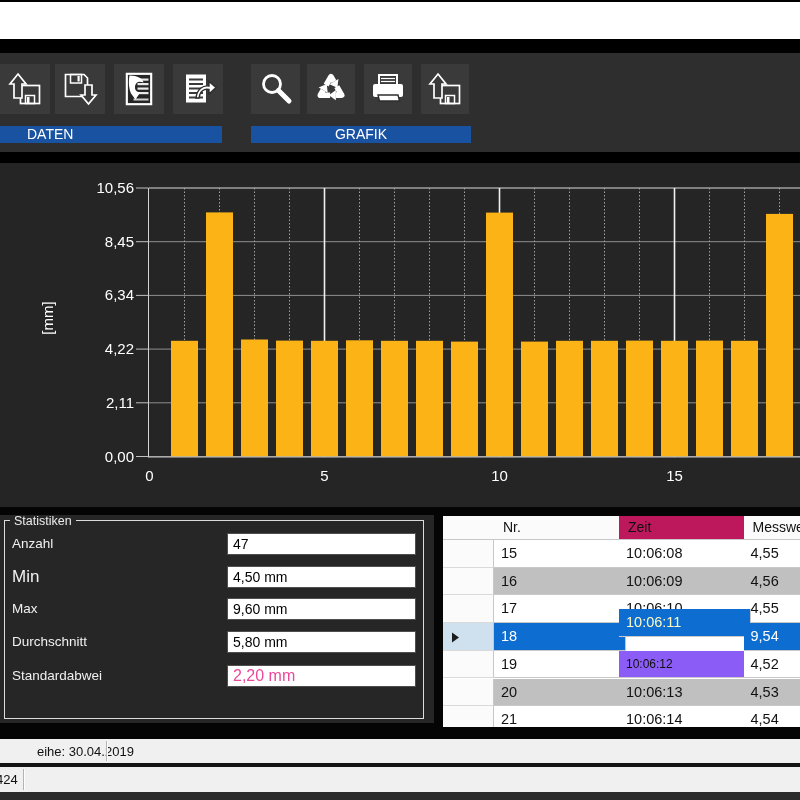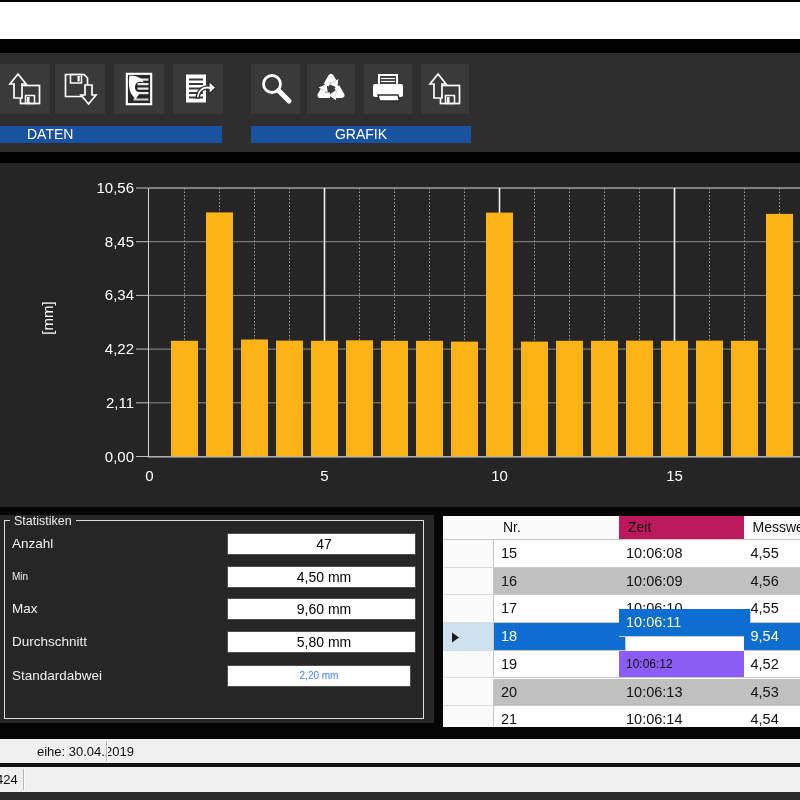--- a/index.html
+++ b/index.html
@@ -160,34 +160,34 @@
     <text x="149.5" y="318" fill="#fff" font-size="15" text-anchor="middle">0</text>
     <text x="324.5" y="318" fill="#fff" font-size="15" text-anchor="middle">5</text>
     <text x="499.5" y="318" fill="#fff" font-size="15" text-anchor="middle">10</text>
     <text x="674.5" y="318" fill="#fff" font-size="15" text-anchor="middle">15</text>
     <text x="53" y="155" fill="#fff" font-size="15" text-anchor="middle" transform="rotate(-90 53 155)">[mm]</text>
     </svg>
   </div>
 
   <div class="abs" style="left:0;top:507px;width:800px;height:232px;background:#050505;"></div>
 
-  <div class="abs" style="left:0;top:515px;width:434px;height:208px;background:#262626;text-align:center;">
+  <div class="abs" style="left:0;top:515px;width:434px;height:208px;background:#262626;">
     <div class="abs" style="left:4px;top:5px;width:418px;height:197px;border:1px solid #dcdcdc;"></div>
     <div class="abs" style="left:10px;top:0px;height:13px;background:#262626;color:#ececec;
          font-size:12.5px;line-height:13px;padding:0 4px;">Statistiken</div>
     <div class="abs" style="left:12px;top:21px;color:#f0f0f0;font-size:13.5px;line-height:16px;">Anzahl</div>
     <div class="abs" style="left:227px;top:18px;width:182px;height:20px;background:#fff;border:1px solid #4f4f4f;color:#000;font-size:14px;line-height:20px;padding-left:5px;">47</div>
-    <div class="abs" style="left:12px;top:54px;color:#f0f0f0;font-size:10px;line-height:16px;">Min</div>
+    <div class="abs" style="left:12px;top:54px;color:#f0f0f0;font-size:17px;line-height:16px;">Min</div>
     <div class="abs" style="left:227px;top:51px;width:182px;height:20px;background:#fff;border:1px solid #4f4f4f;color:#000;font-size:14px;line-height:20px;padding-left:5px;">4,50 mm</div>
     <div class="abs" style="left:12px;top:86px;color:#f0f0f0;font-size:13.5px;line-height:16px;">Max</div>
     <div class="abs" style="left:227px;top:83px;width:182px;height:20px;background:#fff;border:1px solid #4f4f4f;color:#000;font-size:14px;line-height:20px;padding-left:5px;">9,60 mm</div>
     <div class="abs" style="left:12px;top:119px;color:#f0f0f0;font-size:13.5px;line-height:16px;">Durchschnitt</div>
     <div class="abs" style="left:227px;top:116px;width:182px;height:20px;background:#fff;border:1px solid #4f4f4f;color:#000;font-size:14px;line-height:20px;padding-left:5px;">5,80 mm</div>
     <div class="abs" style="left:12px;top:153px;color:#f0f0f0;font-size:13.5px;line-height:16px;">Standardabwei</div>
-    <div class="abs" style="left:227px;top:150px;width:182px;height:20px;background:#fff;border:1px solid #4f4f4f;color:#3b82f6;font-size:10px;line-height:20px;">2,20 mm</div>
+    <div class="abs" style="left:227px;top:150px;width:182px;height:20px;background:#fff;border:1px solid #4f4f4f;color:#ec4899;font-size:16px;line-height:20px;padding-left:5px;">2,20 mm</div>
   </div>
 
   <div class="abs" style="left:443px;top:516px;width:357px;height:211px;background:#fff;overflow:hidden;">
     <div class="abs" style="left:0px;top:0;width:50.0px;height:23px;background:#fbfbfb;border-right:1px solid #c8c8c8;border-bottom:1px solid #c8c8c8;color:#111;font-size:14px;line-height:23px;padding-left:9px;box-sizing:content-box;overflow:hidden;"></div>
     <div class="abs" style="left:51px;top:0;width:124.0px;height:23px;background:#fbfbfb;border-right:1px solid #c8c8c8;border-bottom:1px solid #c8c8c8;color:#111;font-size:14px;line-height:23px;padding-left:9px;box-sizing:content-box;overflow:hidden;">Nr.</div>
     <div class="abs" style="left:176px;top:0;width:123.5px;height:23px;background:#be185d;border-right:1px solid #c8c8c8;border-bottom:1px solid #c8c8c8;color:#111;font-size:14px;line-height:23px;padding-left:9px;box-sizing:content-box;overflow:hidden;">Zeit</div>
     <div class="abs" style="left:300.5px;top:0;width:118.5px;height:23px;background:#fbfbfb;border-right:1px solid #c8c8c8;border-bottom:1px solid #c8c8c8;color:#111;font-size:14px;line-height:23px;padding-left:9px;box-sizing:content-box;overflow:hidden;">Messwert</div>
     <div class="abs" style="left:0;top:24.0px;width:50px;height:26.7px;background:#fbfbfb;border-right:1px solid #c8c8c8;border-bottom:1px solid #dadada;"></div>
     <div class="abs" style="left:51px;top:24.0px;width:124.0px;height:26.7px;background:#ffffff;border-right:1px solid #c8c8c8;border-bottom:1px solid #c8c8c8;color:#111;font-size:14.5px;line-height:26.7px;padding-left:7px;box-sizing:content-box;">15</div>
     <div class="abs" style="left:176px;top:24.0px;width:123.5px;height:26.7px;background:#ffffff;border-right:1px solid #c8c8c8;border-bottom:1px solid #c8c8c8;color:#111;font-size:14.5px;line-height:26.7px;padding-left:7px;box-sizing:content-box;">10:06:08</div>

